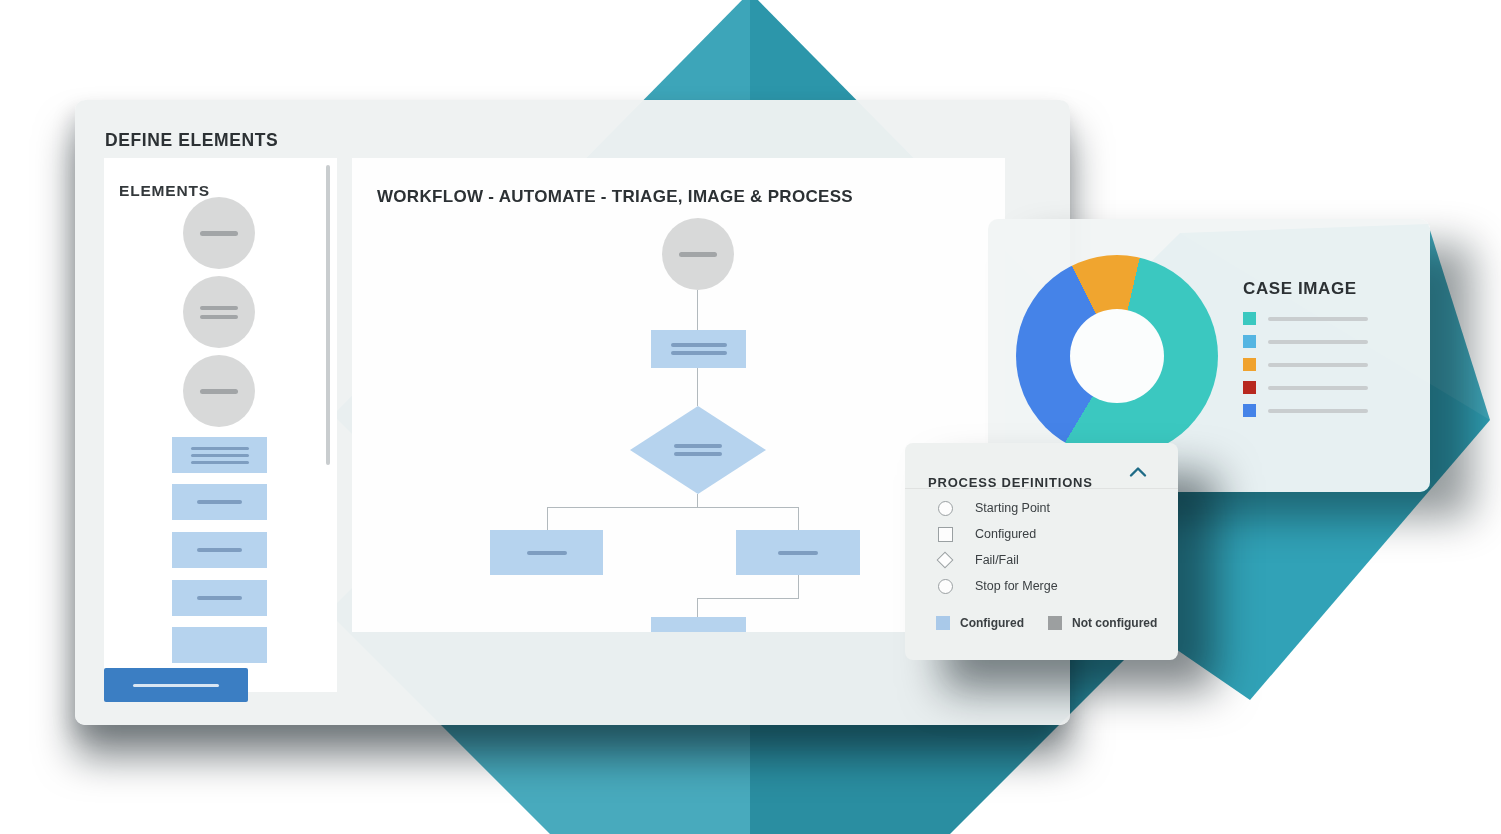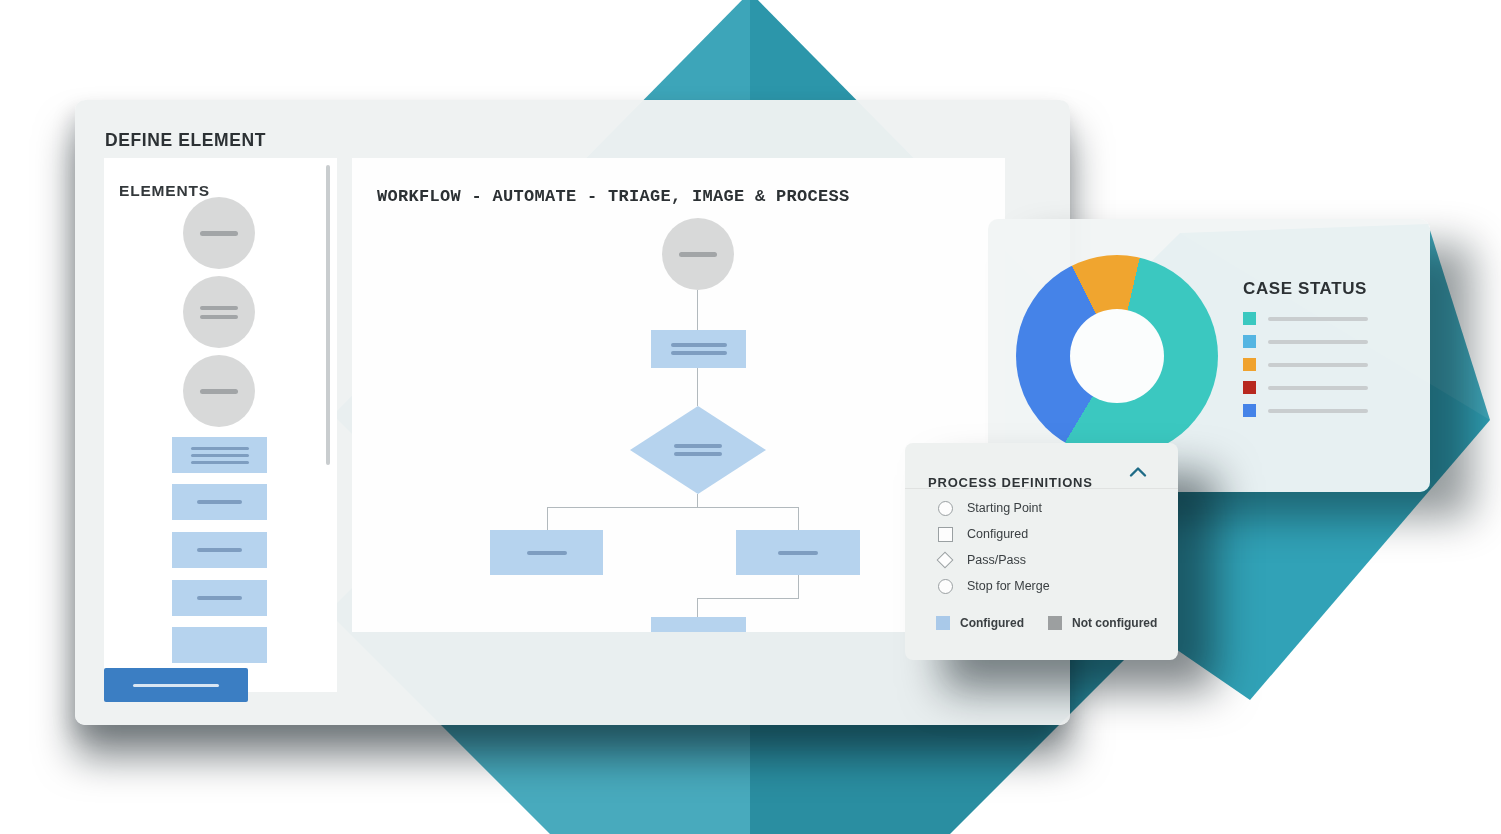--- a/index.html
+++ b/index.html
@@ -45,21 +45,21 @@
   .tile-line{width:45px;height:4px;border-radius:2px;background:#7e9dc0;}
   .tile-line.sm{width:58px;height:3px;}
 
   
   .canvas-panel{
     position:absolute;left:277px;top:58px;width:653px;height:474px;
     background:rgba(255,255,255,0.93);overflow:hidden;
   }
   .canvas-title{
     position:absolute;left:25px;top:15px;font-size:17px;font-weight:700;
-    letter-spacing:.3px;color:#2c3134;white-space:nowrap;font-family:Liberation Mono, monospace;
+    letter-spacing:.3px;color:#2c3134;white-space:nowrap;
   }
   .fc-circle{
     position:absolute;left:310px;top:60px;width:72px;height:72px;border-radius:50%;
     background:#d8d9d9;display:flex;align-items:center;justify-content:center;
   }
   .fc-rect{
     position:absolute;background:#b6d3ee;display:flex;flex-direction:column;
     align-items:center;justify-content:center;gap:4px;
   }
   .fc-diamond{
@@ -111,21 +111,21 @@
     letter-spacing:.8px;color:#2f3437;
   }
   .defs-chevron{position:absolute;left:224px;top:21px;width:18px;height:12px;cursor:pointer;}
   .defs-divider{position:absolute;left:0;top:45px;width:100%;height:1px;background:rgba(0,0,0,0.06);}
   .defs-items{position:absolute;left:30px;top:52px;display:flex;flex-direction:column;}
   .defs-item{display:flex;align-items:center;height:26px;}
   .defs-icon-box{width:20px;display:flex;align-items:center;justify-content:center;}
   .ic-circle{width:15px;height:15px;border:1.5px solid #9aa0a2;border-radius:50%;background:#fdfdfd;box-sizing:border-box;}
   .ic-square{width:15px;height:15px;border:1.5px solid #9aa0a2;background:#fdfdfd;box-sizing:border-box;}
   .ic-diamond{width:12px;height:12px;border:1.5px solid #9aa0a2;background:#fdfdfd;box-sizing:border-box;transform:rotate(45deg);}
-  .defs-label{margin-left:12px;font-size:12.5px;color:#3b4043;}
+  .defs-label{margin-left:20px;font-size:12.5px;color:#3b4043;}
   .defs-legend{position:absolute;left:31px;top:173px;display:flex;align-items:center;}
   .defs-sw{width:14px;height:14px;background:#ccc;}
   .defs-legend-label{margin-left:10px;font-size:12px;color:#3b4043;font-weight:bold;}
   .defs-sw.second{margin-left:24px;}
 </style>
 </head>
 <body>
 
 <div class="stage">
 
@@ -137,21 +137,21 @@
 
     <polygon points="750,190 1172,612 750,1034 328,612" fill="#2f9fb4"></polygon>
     <polygon points="750,190 328,612 750,1034" fill="#ffffff" fill-opacity="0.12"></polygon>
     <polygon points="750,190 1172,612 750,1034" fill="#000000" fill-opacity="0.10"></polygon>
 
     <polygon points="1180,233 1428,224 1490,420 1250,700 930,480" fill="#31a2b7"></polygon>
     <polygon points="1180,233 1428,224 1490,420" fill="#ffffff" fill-opacity="0.08"></polygon>
   </svg>
 
   <section class="main-card">
-    <h1 class="main-title">DEFINE ELEMENT</h1>
+    <h1 class="main-title">DEFINE ELEMENTS</h1>
 
     <div class="elements-panel">
       <h2 class="elements-title">ELEMENTS</h2>
       <div class="scrollbar-thumb"></div>
 
       <div class="pal-circle" style="top:39px">
         <span class="pal-line"></span>
       </div>
       <div class="pal-circle" style="top:118px">
         <span class="pal-line" style="height:4px"></span>
@@ -217,21 +217,21 @@
 
     <button class="primary-btn">
       <span class="btn-line"></span>
     </button>
   </section>
 
   <section class="case-card">
     <div class="donut" style="background: conic-gradient(from 13deg, rgb(59, 200, 192) 0deg, rgb(59, 200, 192) 198deg, rgb(69, 131, 232) 198deg, rgb(69, 131, 232) 320.4deg, rgb(240, 165, 47) 320.4deg, rgb(240, 165, 47) 360deg);">
       <div class="donut-hole"></div>
     </div>
-    <h2 class="case-title">CASE STATUS</h2>
+    <h2 class="case-title">CASE IMAGE</h2>
     <div class="case-legend">
       <div class="legend-row">
         <span class="legend-sw" style="background: rgb(59, 200, 192);"></span>
         <span class="legend-bar"></span>
       </div>
       <div class="legend-row">
         <span class="legend-sw" style="background: rgb(85, 181, 226);"></span>
         <span class="legend-bar"></span>
       </div>
       <div class="legend-row">
@@ -268,21 +268,21 @@
       <div class="defs-item">
         <span class="defs-icon-box">
             <span class="ic-square"></span>
           </span>
         <span class="defs-label">Configured</span>
       </div>
       <div class="defs-item">
         <span class="defs-icon-box">
             <span class="ic-diamond"></span>
           </span>
-        <span class="defs-label">Pass/Pass</span>
+        <span class="defs-label">Fail/Fail</span>
       </div>
       <div class="defs-item">
         <span class="defs-icon-box">
             <span class="ic-circle"></span>
           </span>
         <span class="defs-label">Stop for Merge</span>
       </div>
     </div>
 
     <div class="defs-legend">

